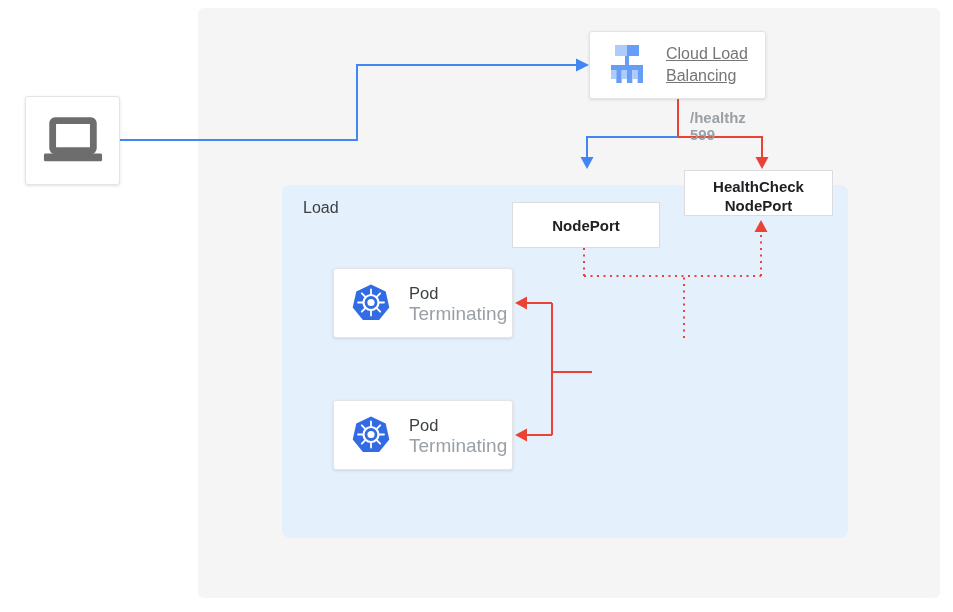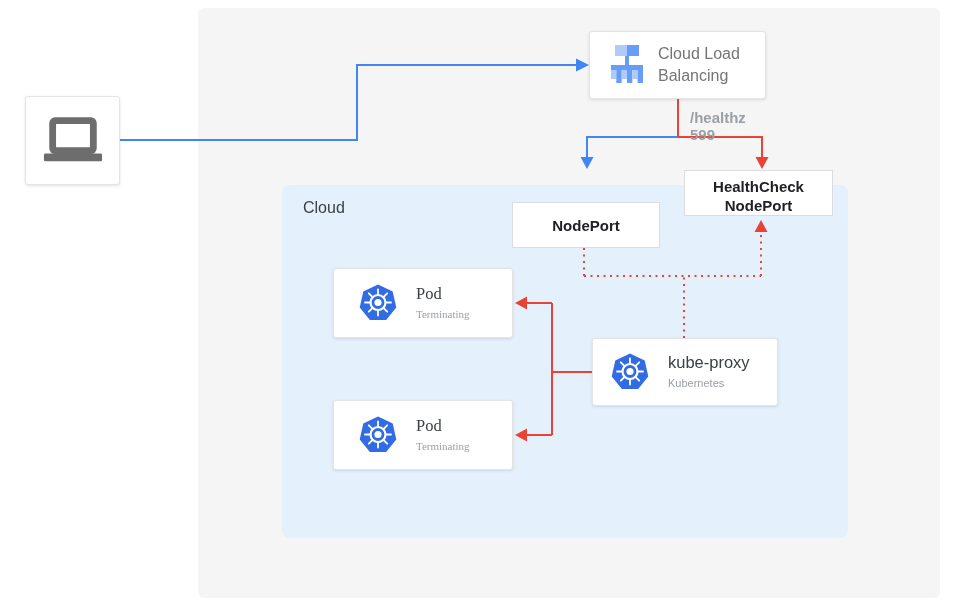--- a/index.html
+++ b/index.html
@@ -11,51 +11,51 @@
   html,body{margin:0;padding:0;background:#ffffff;}
   body{font-family:"Liberation Sans", sans-serif;}
   .stage{position:relative;width:953px;height:612px;background:#fff;overflow:hidden;}
   .panel{position:absolute;left:198px;top:8px;width:742px;height:590px;background:var(--panel-bg);border-radius:6px;}
   .nodes-box{position:absolute;left:282px;top:185px;width:566px;height:353px;background:var(--nodes-bg);border-radius:8px;}
   .nodes-label{position:absolute;left:303px;top:199px;font-size:16px;color:var(--dark-text);}
   .card{position:absolute;background:#fff;border:1px solid var(--card-border);border-radius:3px;
         box-shadow:0 1px 3px rgba(60,64,67,.15);display:flex;align-items:center;box-sizing:border-box;}
   .client-card{left:25px;top:96px;width:95px;height:89px;justify-content:center;}
   .clb-card{left:589px;top:31px;width:177px;height:68px;padding-left:14px;}
-  .clb-text{margin-left:8px;font-size:16px;line-height:22px;color:var(--gray-text);width:90px;}
+  .clb-text{margin-left:16px;font-size:16px;line-height:22px;color:var(--gray-text);width:90px;text-decoration:underline;}
   .health-label{position:absolute;left:690px;top:109px;width:78px;font-size:15px;font-weight:bold;color:var(--light-gray-text);}
   .port-box{position:absolute;top:170px;height:46px;background:#fff;border:1px solid var(--port-border);
             display:flex;align-items:center;justify-content:center;text-align:center;
             font-size:15px;font-weight:bold;color:var(--black-text);line-height:19px;box-sizing:border-box;}
   .nodeport-box{left:512px;width:148px;margin-top:32px;}
   .hc-nodeport-box{left:684px;width:149px;padding:0 18px;align-items:flex-end;}
-  .pod-card{width:180px;height:70px;padding-left:24px;font-family:Liberation Serif, serif;}
+  .pod-card{width:180px;height:70px;padding-left:17px;}
   .pod-card-1{left:333px;top:268px;}
   .pod-card-2{left:333px;top:400px;}
   .kproxy-card{left:592px;top:338px;width:186px;height:68px;padding-left:17px;}
   .card-text{margin-left:18px;}
   .card-title{font-size:16.5px;color:var(--dark-text);line-height:21px;}
-  .card-subtitle{font-size:11px;color:var(--light-gray-text);line-height:20px;}
+  .card-subtitle{font-size:19px;color:var(--light-gray-text);line-height:20px;}
   svg.overlay{position:absolute;left:0;top:0;width:953px;height:612px;pointer-events:none;}
   .line-blue{fill:none;stroke:var(--blue);stroke-width:2;}
   .line-red{fill:none;stroke:var(--red);stroke-width:2;}
   .line-red-dotted{fill:none;stroke:var(--red);stroke-width:2;stroke-dasharray:2,4.5;}
   .arrow-blue{fill:var(--blue);stroke:none;}
   .arrow-red{fill:var(--red);stroke:none;}
   .icon{flex:0 0 auto;display:block;}
 </style>
 </head>
 <body>
 
 <div class="stage">
 
   <div class="panel"></div>
 
   <div class="nodes-box"></div>
-  <div class="nodes-label">Cloud</div>
+  <div class="nodes-label">Load</div>
 
   <svg class="overlay" viewBox="0 0 953 612">
 
     <polyline class="line-blue" points="120,140 357,140 357,65 578,65"></polyline>
     <polygon class="arrow-blue" points="589,65 576,58.5 576,71.5"></polygon>
 
     <polyline class="line-red" points="678,99 678,137 762,137 762,159"></polyline>
     <polygon class="arrow-red" points="762,169 755.5,157 768.5,157"></polygon>
 
     <polyline class="line-blue" points="678,137 587,137 587,159"></polyline>
@@ -146,35 +146,14 @@
       </g>
       <circle cx="20" cy="19.5" r="7.5" fill="var(--k8s-blue)" stroke="#fff" stroke-width="2.2"></circle>
       <circle cx="20" cy="19.5" r="3.6" fill="#fff"></circle>
     </svg>
     <div class="card-text">
       <div class="card-title">Pod</div>
       <div class="card-subtitle">Terminating</div>
     </div>
   </div>
 
-  <div class="card kproxy-card">
-    <svg class="icon" width="40" height="40" viewBox="0 0 40 40">
-      <polygon points="20,1.5 34.7,8.6 38.3,24.4 28.1,37 11.9,37 1.7,24.4 5.3,8.6" fill="var(--k8s-blue)"></polygon>
-      <g stroke="#fff" stroke-width="1.8" stroke-linecap="round">
-        <line x1="20" y1="19.5" x2="33" y2="19.5"></line>
-          <line x1="20" y1="19.5" x2="29.2" y2="28.7"></line>
-        <line x1="20" y1="19.5" x2="20" y2="32.5"></line>
-          <line x1="20" y1="19.5" x2="10.8" y2="28.7"></line>
-        <line x1="20" y1="19.5" x2="7" y2="19.5"></line>
-          <line x1="20" y1="19.5" x2="10.8" y2="10.3"></line>
-        <line x1="20" y1="19.5" x2="20" y2="6.5"></line>
-          <line x1="20" y1="19.5" x2="29.2" y2="10.3"></line>
-      </g>
-      <circle cx="20" cy="19.5" r="7.5" fill="var(--k8s-blue)" stroke="#fff" stroke-width="2.2"></circle>
-      <circle cx="20" cy="19.5" r="3.6" fill="#fff"></circle>
-    </svg>
-    <div class="card-text">
-      <div class="card-title">kube-proxy</div>
-      <div class="card-subtitle">Kubernetes</div>
-    </div>
-  </div>
 
 </div>
 
 </body></html>

